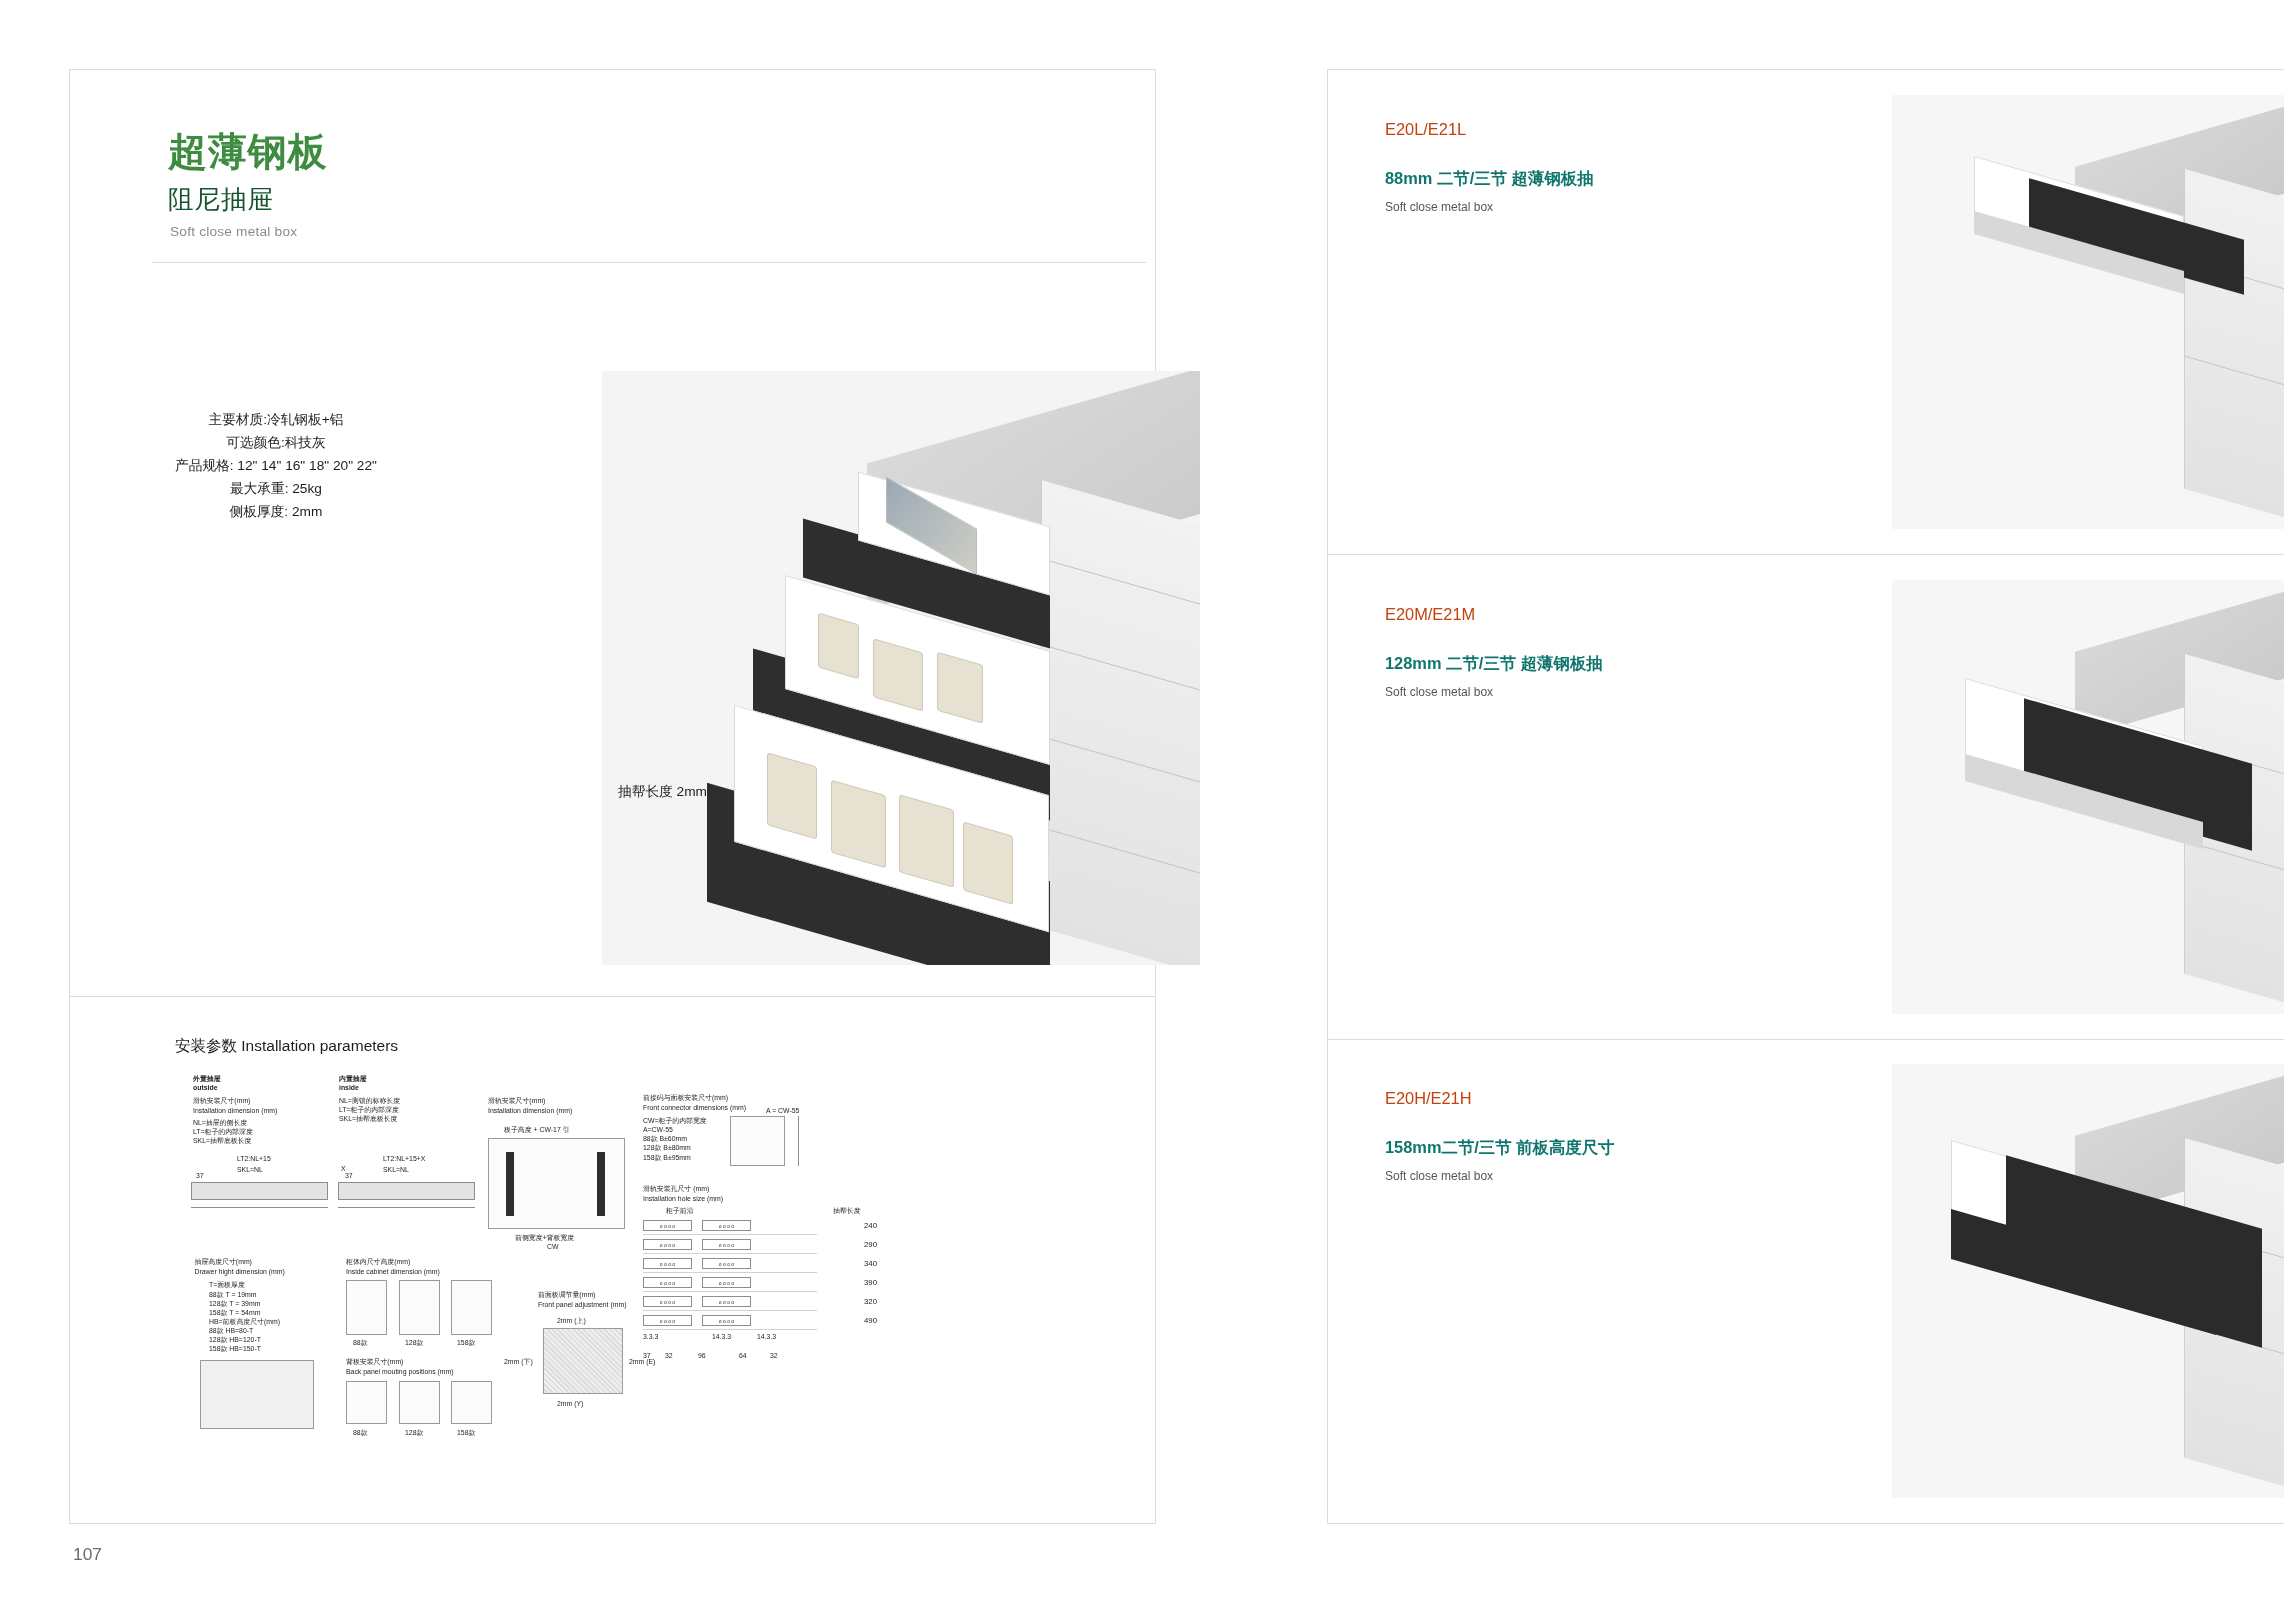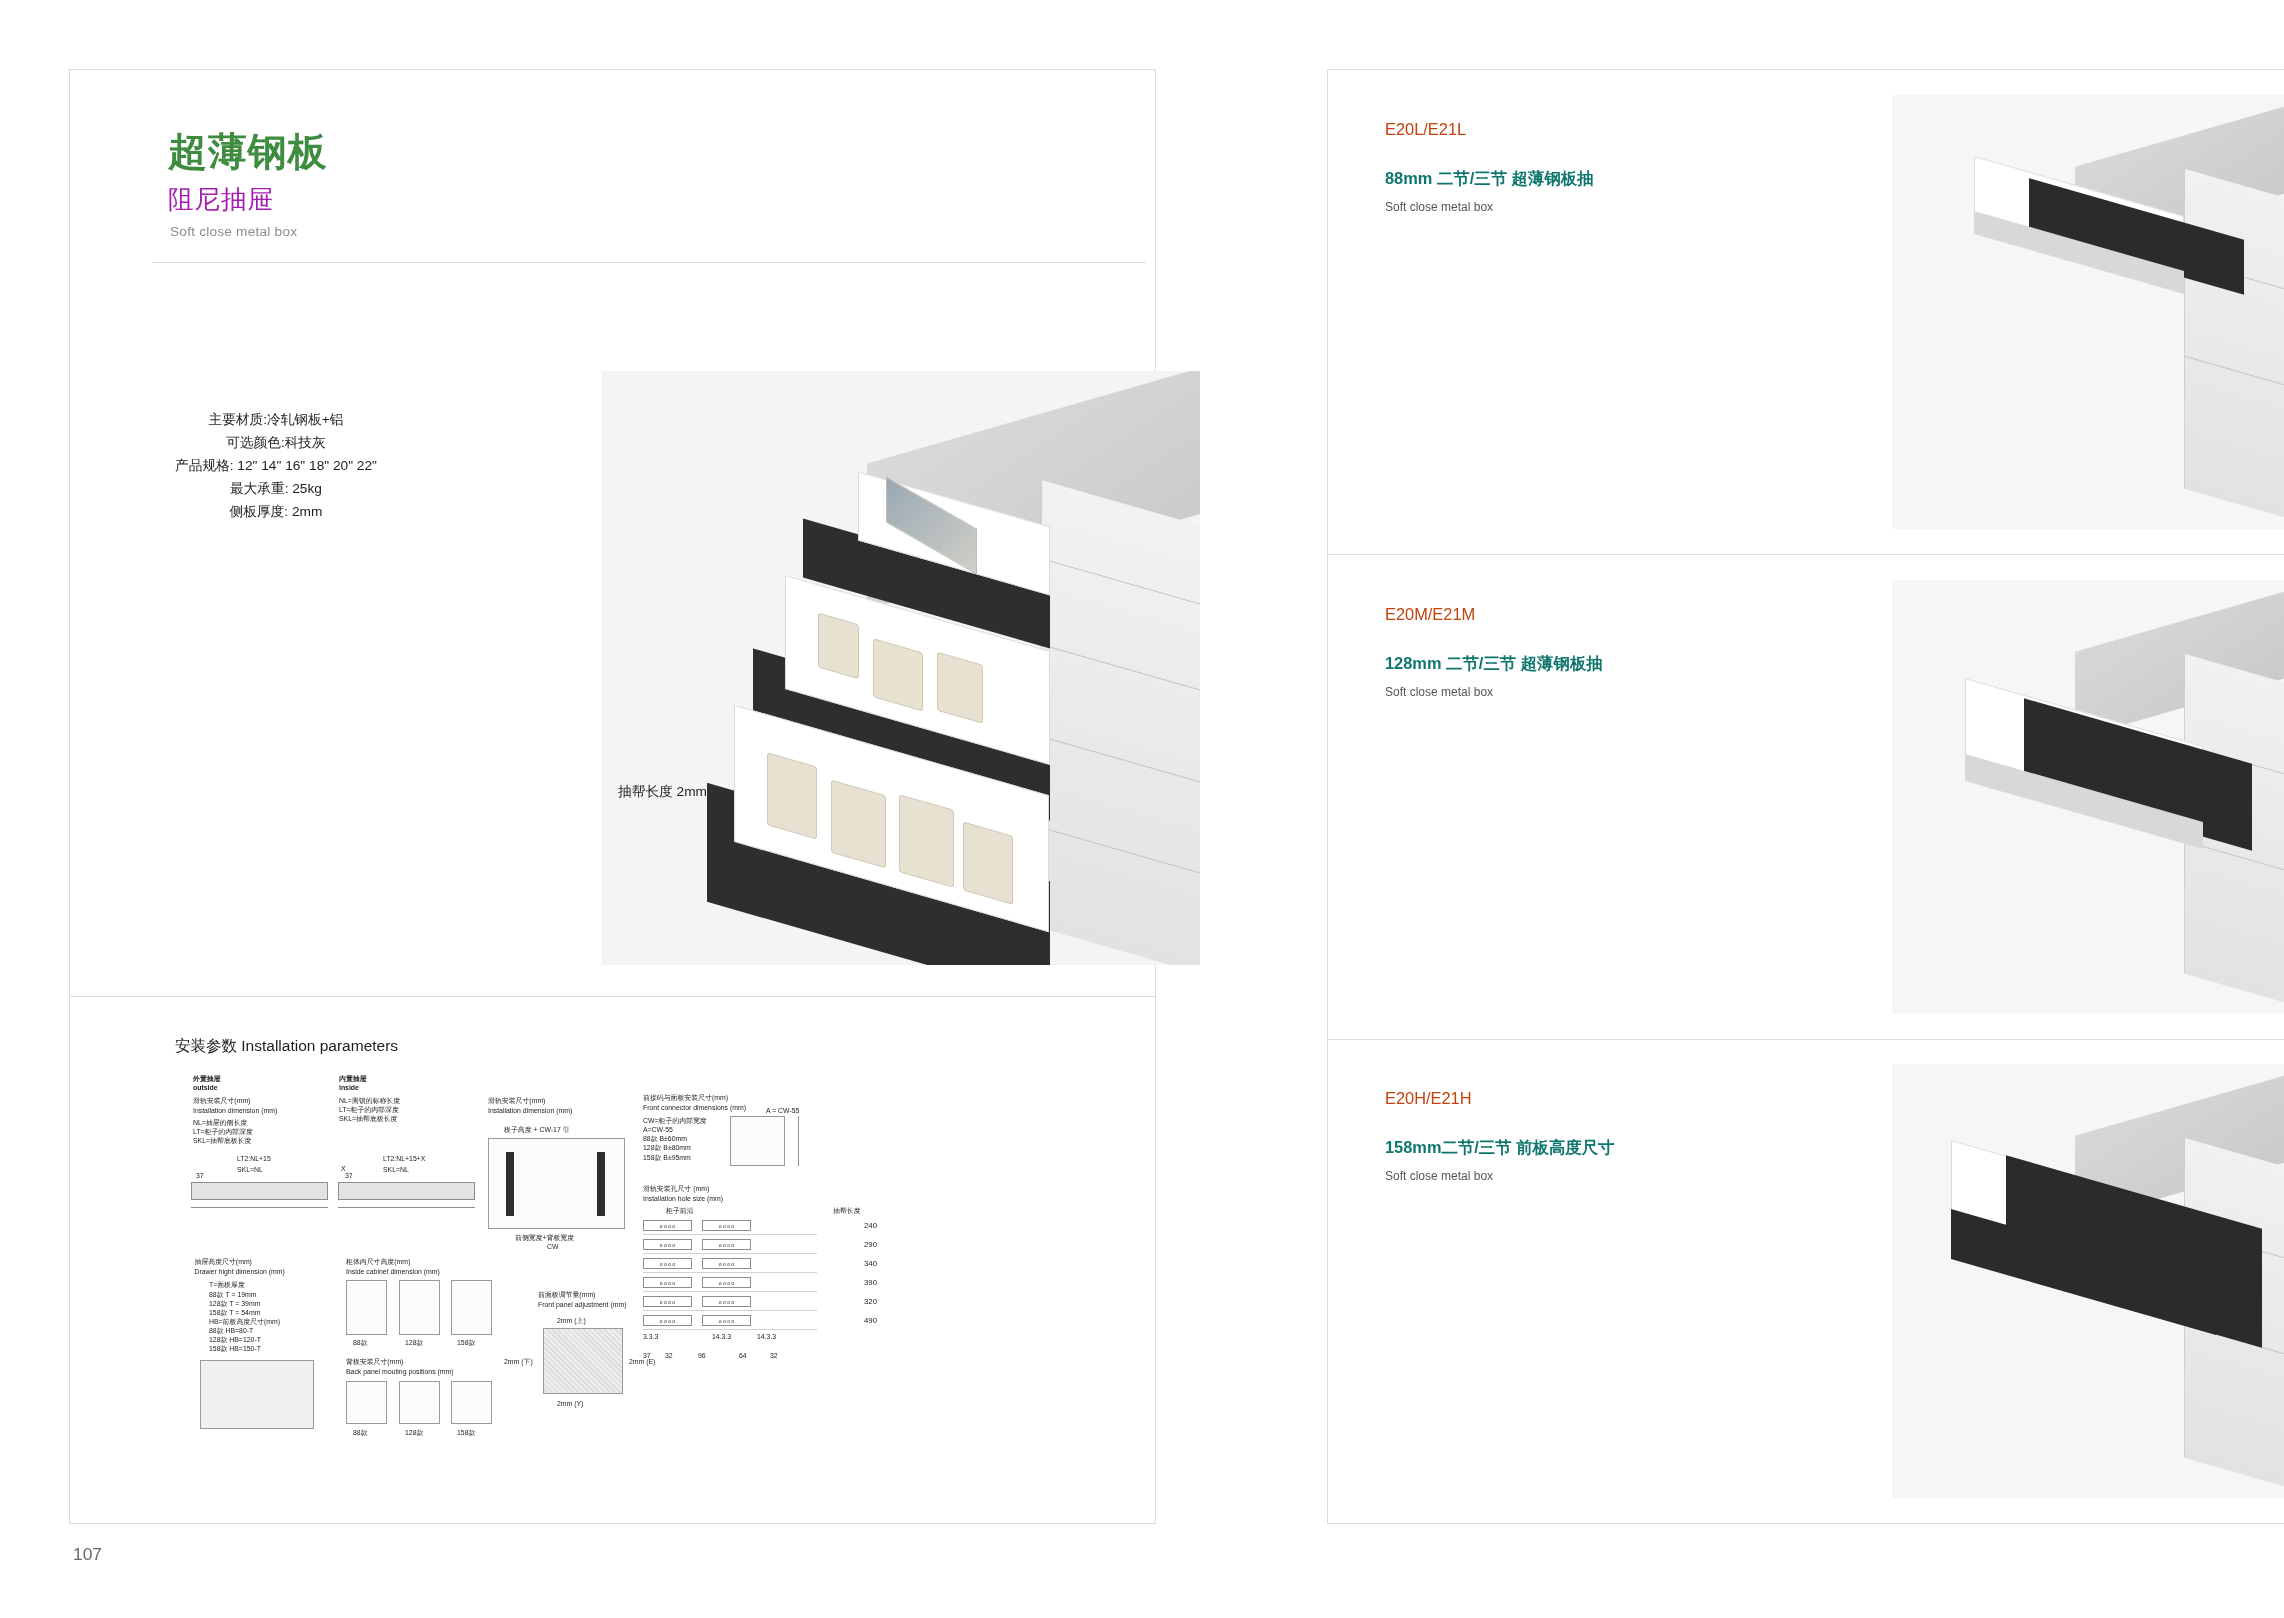--- a/index.html
+++ b/index.html
@@ -34,21 +34,21 @@
     left: 98px; top: 55px;
     font-size: 39px;
     font-weight: bold;
     color: #3d8c40;
     letter-spacing: 0.9px;
   }
   .title-sub {
     position: absolute;
     left: 98px; top: 112px;
     font-size: 25.6px;
-    color: #a21caf;
+    color: #14532d;
     letter-spacing: 0.9px;
   }
   .title-en {
     position: absolute;
     left: 100px; top: 154px;
     font-size: 13.7px;
     color: #8c8c8c;
     letter-spacing: 0.2px;
   }
   .title-rule {

